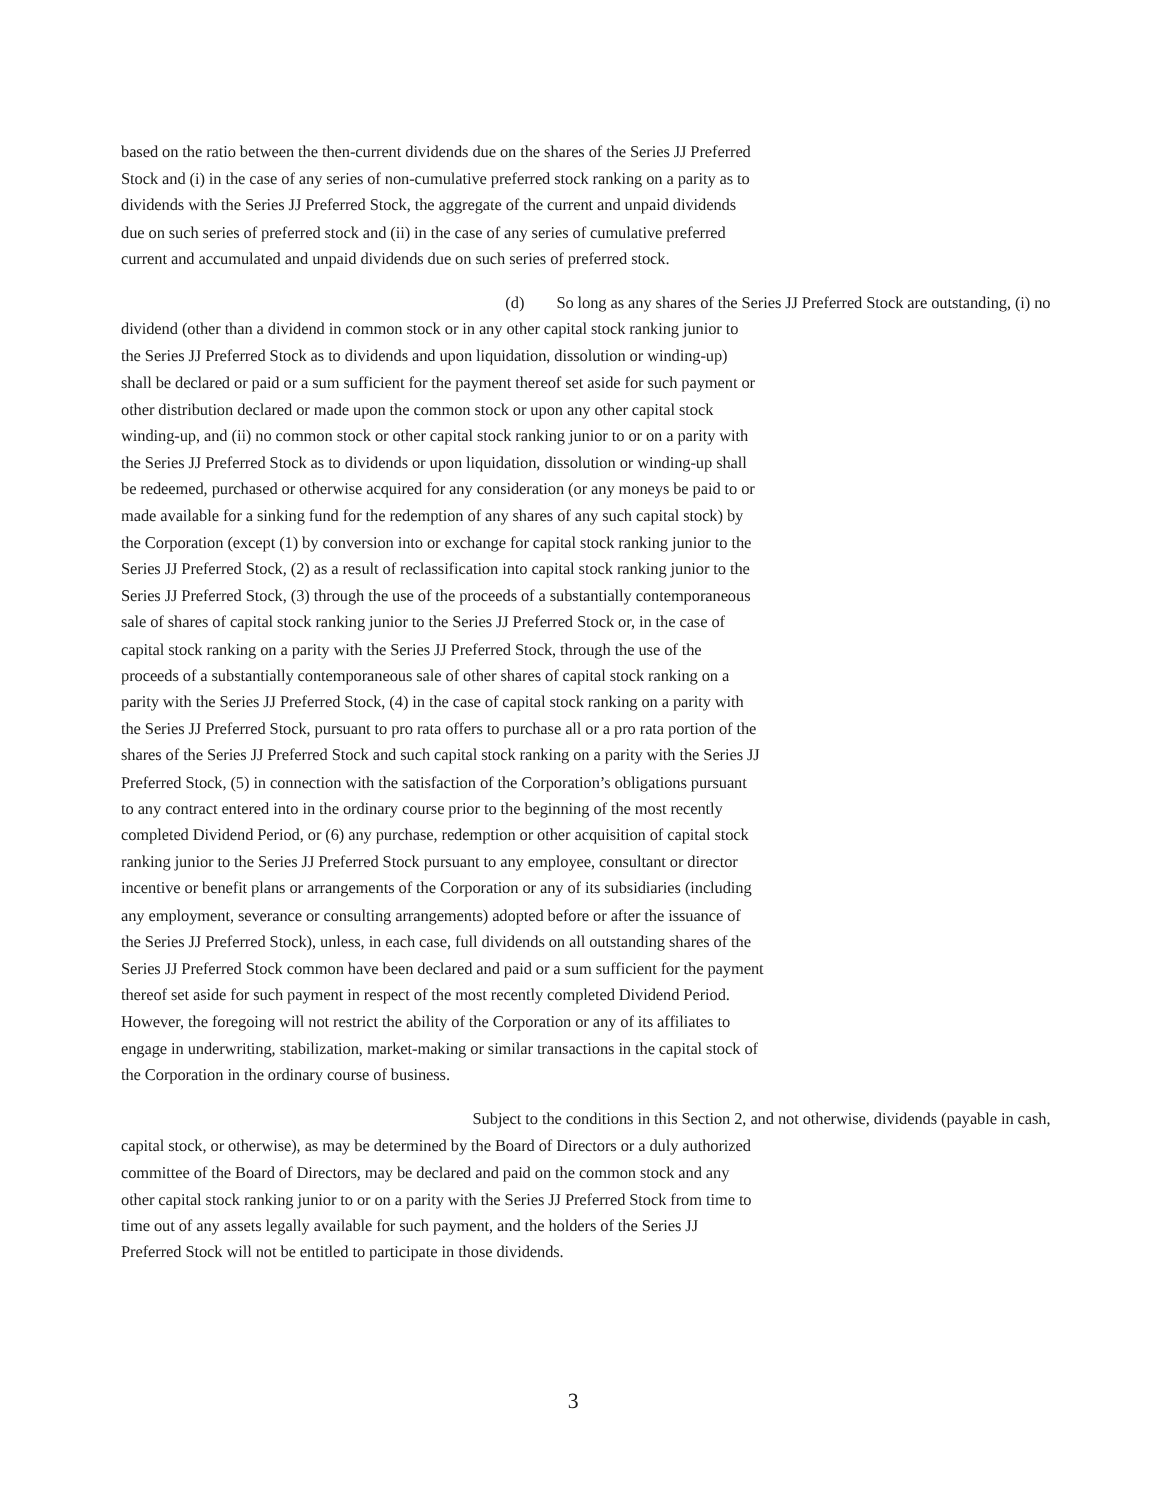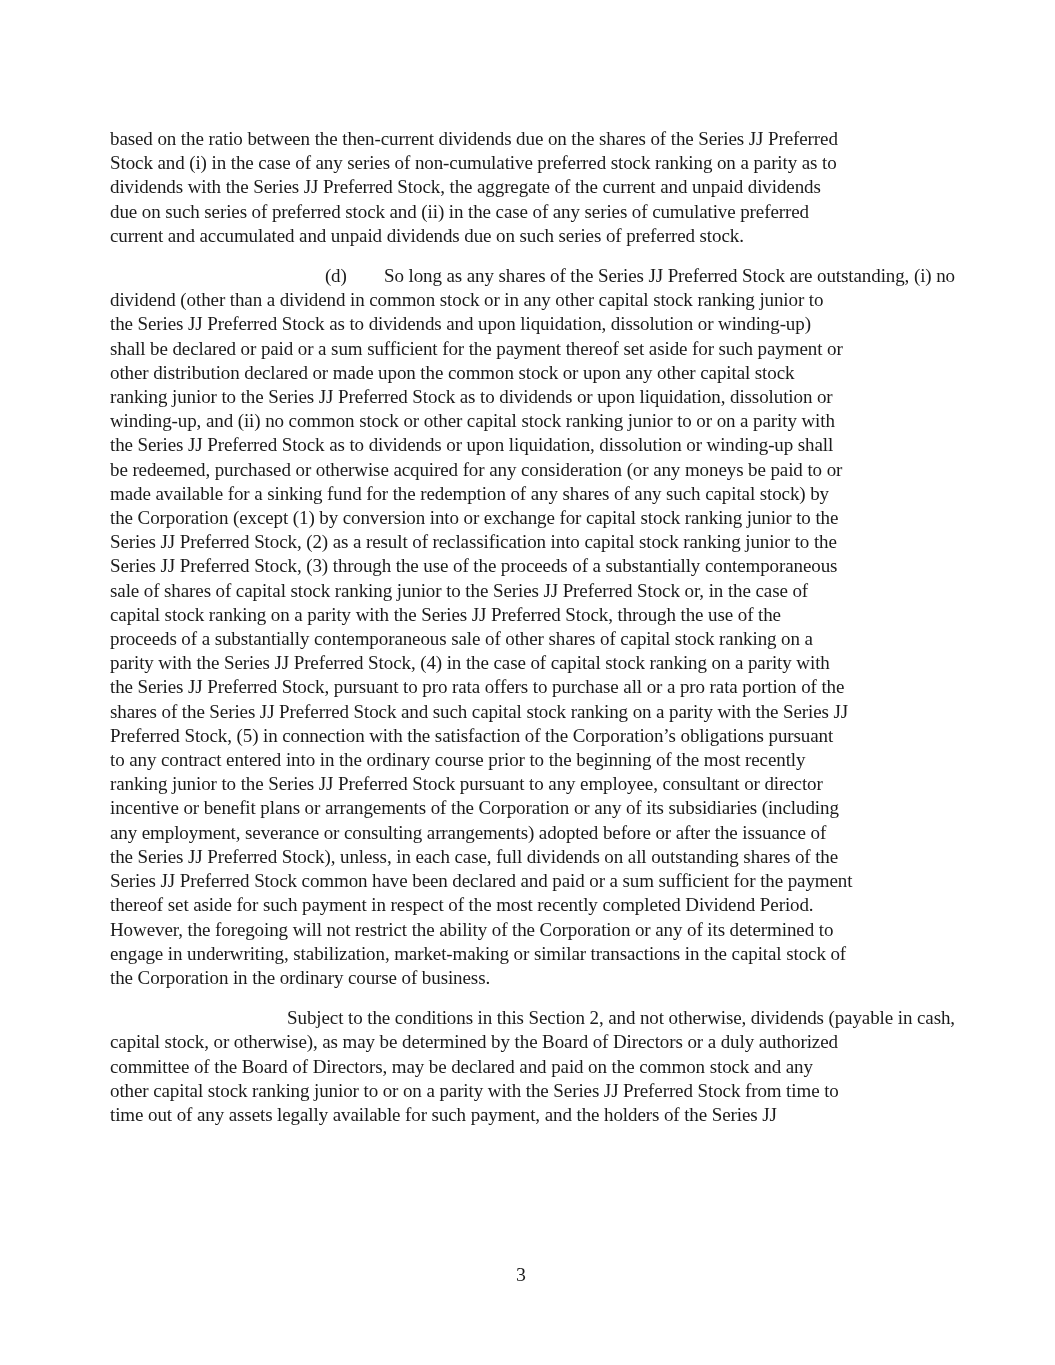--- a/index.html
+++ b/index.html
@@ -21,21 +21,21 @@
     left: 110px;
     top: 127px;
     width: 845px;
   }
   .para {
     margin: 0 0 16px 0;
     padding: 0;
   }
   .line {
     white-space: pre;
-    font-size: 19px;
+    font-size: 15px;
     line-height: 24.2px;
     letter-spacing: -0.1px;
   }
   .para.indented .line:first-child {
     padding-left: 52px;
     text-align: right;
   }
   .page-number {
     position: absolute;
     top: 1262px;
@@ -57,48 +57,49 @@
         <div class="line">dividends with the Series JJ Preferred Stock, the aggregate of the current and unpaid dividends</div>
         <div class="line">due on such series of preferred stock and (ii) in the case of any series of cumulative preferred</div>
         <div class="line">current and accumulated and unpaid dividends due on such series of preferred stock.</div>
       </div>
       <div class="para indented">
         <div class="line">(d)        So long as any shares of the Series JJ Preferred Stock are outstanding, (i) no</div>
         <div class="line">dividend (other than a dividend in common stock or in any other capital stock ranking junior to</div>
         <div class="line">the Series JJ Preferred Stock as to dividends and upon liquidation, dissolution or winding-up)</div>
         <div class="line">shall be declared or paid or a sum sufficient for the payment thereof set aside for such payment or</div>
         <div class="line">other distribution declared or made upon the common stock or upon any other capital stock</div>
-        <div class="line">ranking junior to the Series JJ Preferred Stock as to dividends or upon liquidation, dissolution or</div>
         <div class="line">winding-up, and (ii) no common stock or other capital stock ranking junior to or on a parity with</div>
         <div class="line">the Series JJ Preferred Stock as to dividends or upon liquidation, dissolution or winding-up shall</div>
         <div class="line">be redeemed, purchased or otherwise acquired for any consideration (or any moneys be paid to or</div>
         <div class="line">made available for a sinking fund for the redemption of any shares of any such capital stock) by</div>
         <div class="line">the Corporation (except (1) by conversion into or exchange for capital stock ranking junior to the</div>
         <div class="line">Series JJ Preferred Stock, (2) as a result of reclassification into capital stock ranking junior to the</div>
         <div class="line">Series JJ Preferred Stock, (3) through the use of the proceeds of a substantially contemporaneous</div>
         <div class="line">sale of shares of capital stock ranking junior to the Series JJ Preferred Stock or, in the case of</div>
         <div class="line">capital stock ranking on a parity with the Series JJ Preferred Stock, through the use of the</div>
         <div class="line">proceeds of a substantially contemporaneous sale of other shares of capital stock ranking on a</div>
         <div class="line">parity with the Series JJ Preferred Stock, (4) in the case of capital stock ranking on a parity with</div>
         <div class="line">the Series JJ Preferred Stock, pursuant to pro rata offers to purchase all or a pro rata portion of the</div>
         <div class="line">shares of the Series JJ Preferred Stock and such capital stock ranking on a parity with the Series JJ</div>
         <div class="line">Preferred Stock, (5) in connection with the satisfaction of the Corporation’s obligations pursuant</div>
         <div class="line">to any contract entered into in the ordinary course prior to the beginning of the most recently</div>
+        <div class="line">completed Dividend Period, or (6) any purchase, redemption or other acquisition of capital stock</div>
         <div class="line">ranking junior to the Series JJ Preferred Stock pursuant to any employee, consultant or director</div>
         <div class="line">incentive or benefit plans or arrangements of the Corporation or any of its subsidiaries (including</div>
         <div class="line">any employment, severance or consulting arrangements) adopted before or after the issuance of</div>
         <div class="line">the Series JJ Preferred Stock), unless, in each case, full dividends on all outstanding shares of the</div>
         <div class="line">Series JJ Preferred Stock common have been declared and paid or a sum sufficient for the payment</div>
         <div class="line">thereof set aside for such payment in respect of the most recently completed Dividend Period.</div>
-        <div class="line">However, the foregoing will not restrict the ability of the Corporation or any of its determined to</div>
+        <div class="line">However, the foregoing will not restrict the ability of the Corporation or any of its affiliates to</div>
         <div class="line">engage in underwriting, stabilization, market-making or similar transactions in the capital stock of</div>
         <div class="line">the Corporation in the ordinary course of business.</div>
       </div>
       <div class="para indented">
         <div class="line">Subject to the conditions in this Section 2, and not otherwise, dividends (payable in cash,</div>
         <div class="line">capital stock, or otherwise), as may be determined by the Board of Directors or a duly authorized</div>
         <div class="line">committee of the Board of Directors, may be declared and paid on the common stock and any</div>
         <div class="line">other capital stock ranking junior to or on a parity with the Series JJ Preferred Stock from time to</div>
         <div class="line">time out of any assets legally available for such payment, and the holders of the Series JJ</div>
+        <div class="line">Preferred Stock will not be entitled to participate in those dividends.</div>
       </div>
     </div>
   <div class="page-number">3</div>
 </div>
 
 </body></html>

